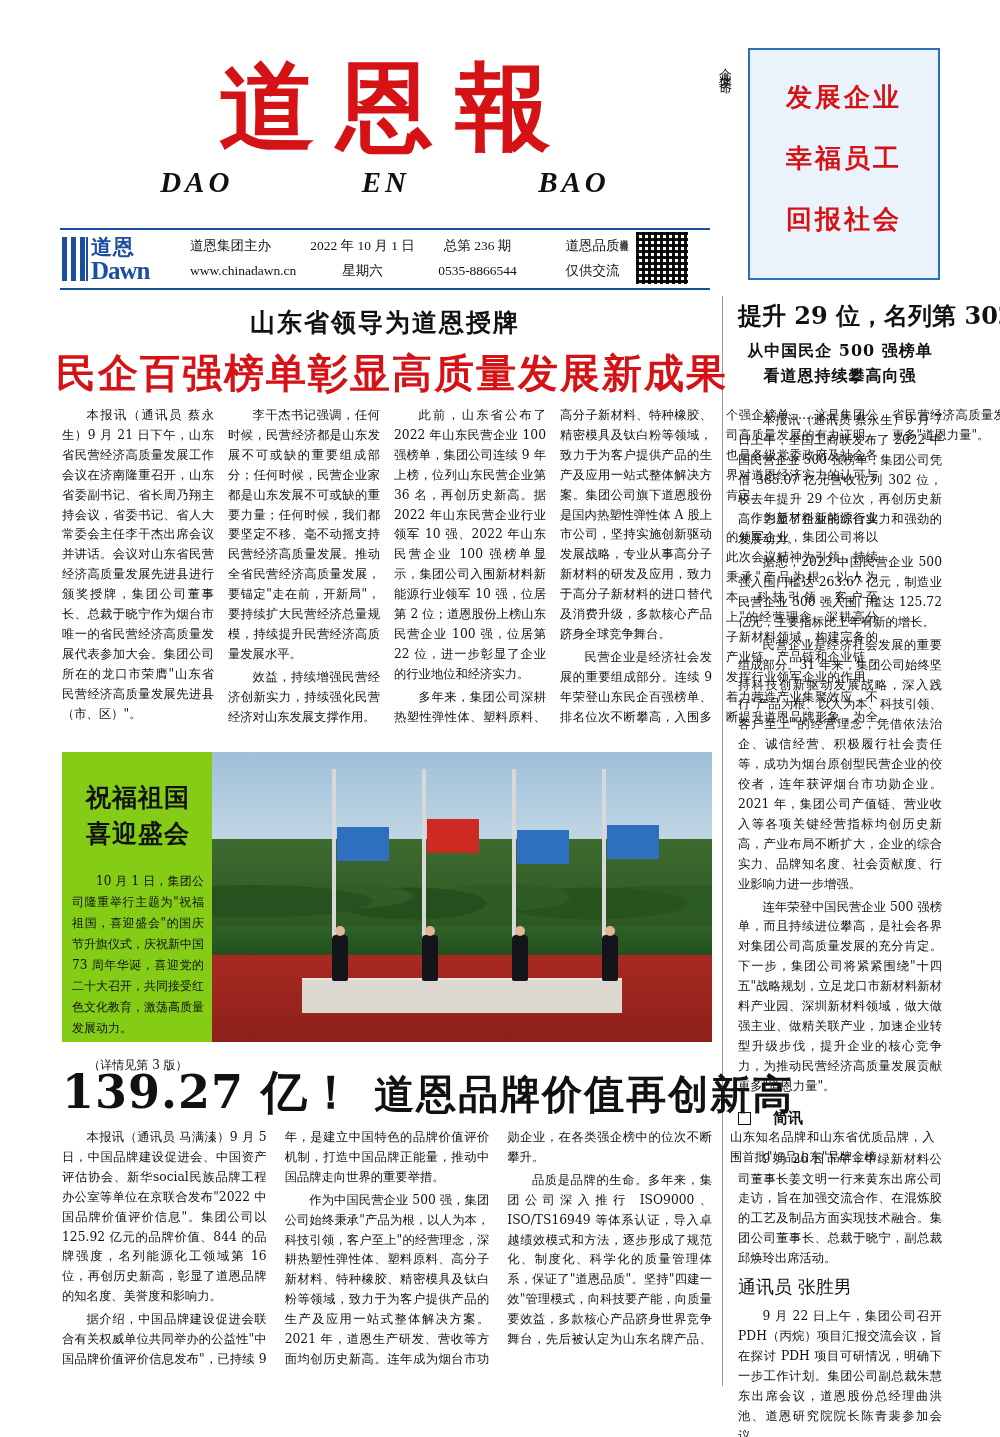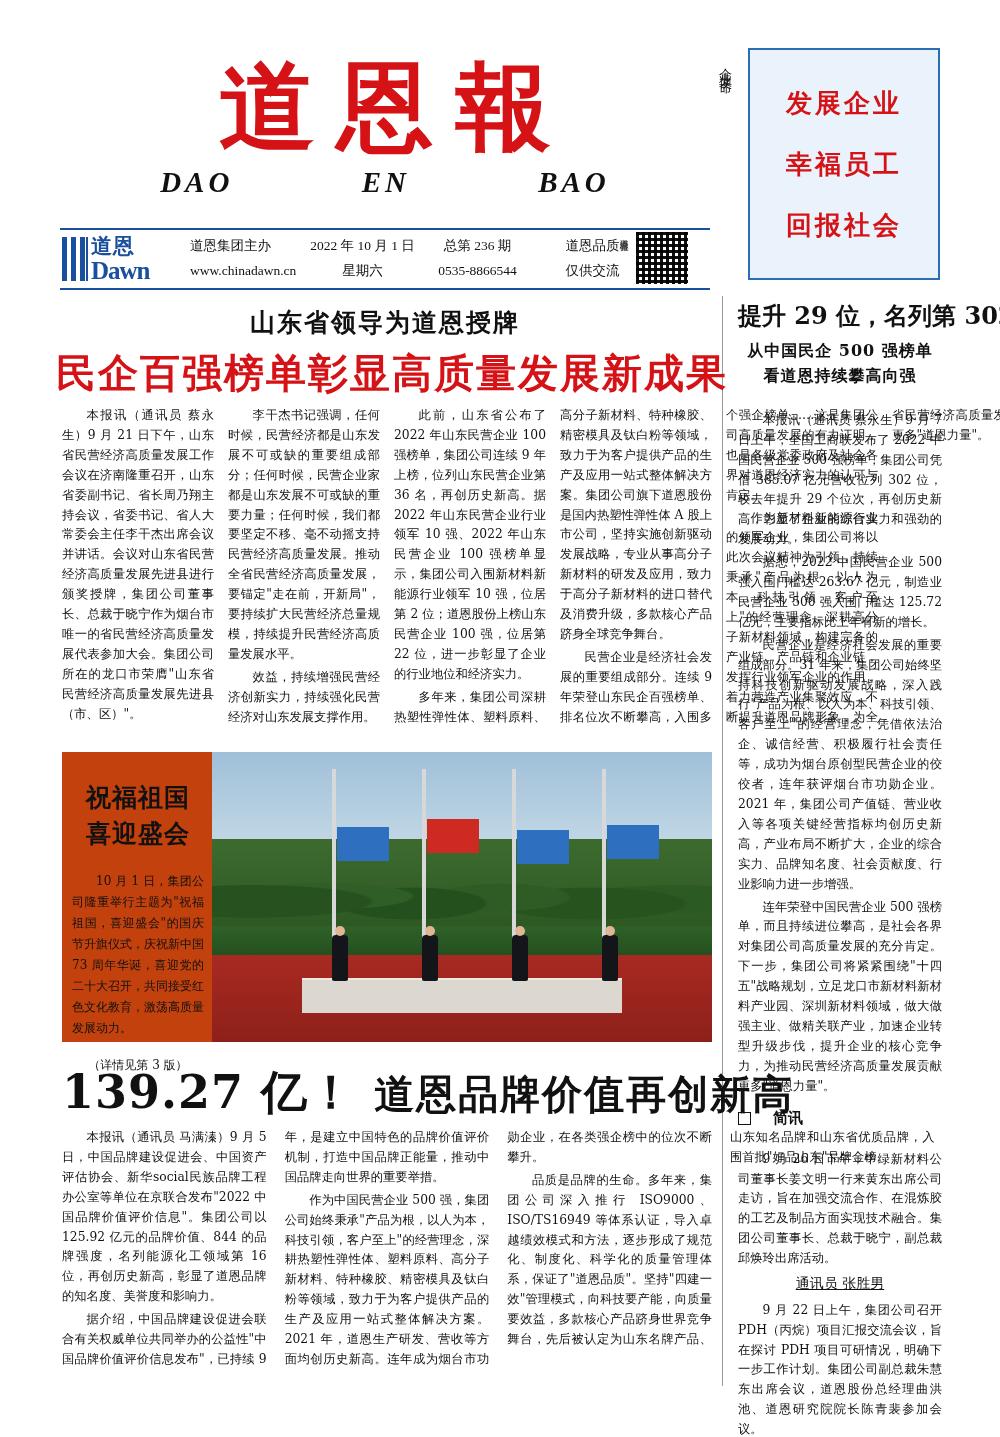--- a/index.html
+++ b/index.html
@@ -61,21 +61,21 @@
   }
   .logo-bars {
     width: 26px; height: 44px;
     background: repeating-linear-gradient(to right, #1a4fa0 0 5px, #ffffff 5px 9px);
     border-right: 2px solid #1a4fa0;
     margin-right: 3px;
   }
   .logo-text { line-height: 1; }
   .logo-cn {
     font-size: 21px; font-weight: 700; color: #1a4fa0;
-    font-family: Liberation Serif, serif; letter-spacing: 1px;
+    font-family: Liberation Sans, sans-serif; letter-spacing: 1px;
   }
   .logo-en {
     font-size: 25px; font-weight: 700; color: #1a4fa0;
     font-family: "Liberation Serif", serif; letter-spacing: -1px;
     margin-top: 1px;
   }
 
   
   .rule-top {
     position: absolute; left: 60px; top: 228px; width: 650px;
@@ -112,21 +112,21 @@
   }
 
   
   .mission-box {
     position: absolute;
     left: 748px; top: 48px;
     width: 192px; height: 232px;
     border: 2px solid #2a6fb5;
     background: #eaf3fb;
     text-align: center;
-    padding-top: 23px;
+    padding-top: 17px;
   }
   .mission-line {
     font-family: "DejaVu Serif", serif;
     font-size: 26px;
     font-weight: 700;
     color: #d51317;
     letter-spacing: 3px;
     line-height: 2.35;
   }
   .mission-label {
@@ -183,21 +183,21 @@
   .photo-wrap {
     position: absolute;
     left: 62px; top: 752px;
     width: 650px; height: 290px;
     background: #f2f0eb;
   }
   .photo-caption-box {
     position: absolute;
     left: 0; top: 0;
     width: 152px; height: 290px;
-    background: #c2410c;
+    background: #84cc16;
     padding: 28px 10px 0 10px;
   }
   .photo-caption-title {
     font-family: "DejaVu Serif", serif;
     font-size: 25px; font-weight: 700; color: #111;
     letter-spacing: 1px; line-height: 1.45;
     text-align: center;
   }
   .photo-caption-text {
     margin-top: 18px;
@@ -295,21 +295,21 @@
   .rc-sec-head {
     margin-top: 12px;
     font-size: 15px; font-weight: 700;
     display: flex; align-items: center; gap: 22px;
   }
   .rc-sec-head .sq {
     display: inline-block; width: 13px; height: 13px;
     border: 1.6px solid #111;
   }
   .sign {
-    text-align: center; font-size: 14px; margin: 2px 0 6px 0; text-decoration: underline;
+    text-align: left; font-size: 18px; margin: 2px 0 6px 0;
   }
 </style>
 </head>
 <body>
 
 <div class="page">
 
   <div class="masthead">
     <div class="masthead-title">道恩報</div>
     <div class="masthead-pinyin">

